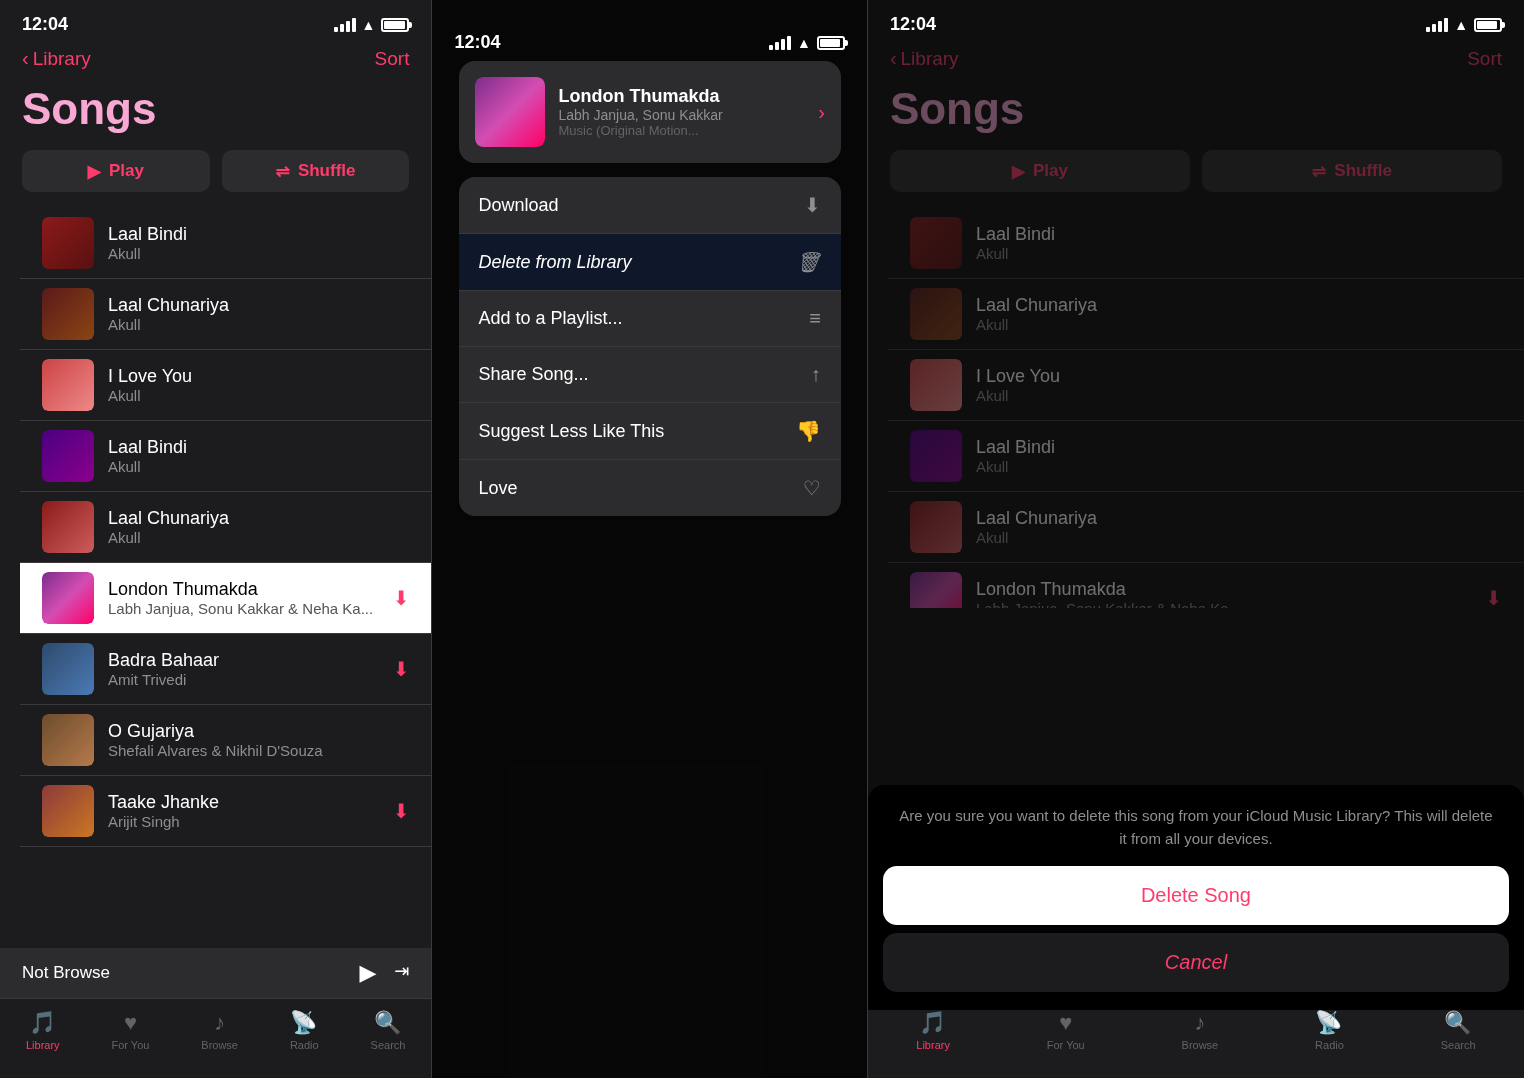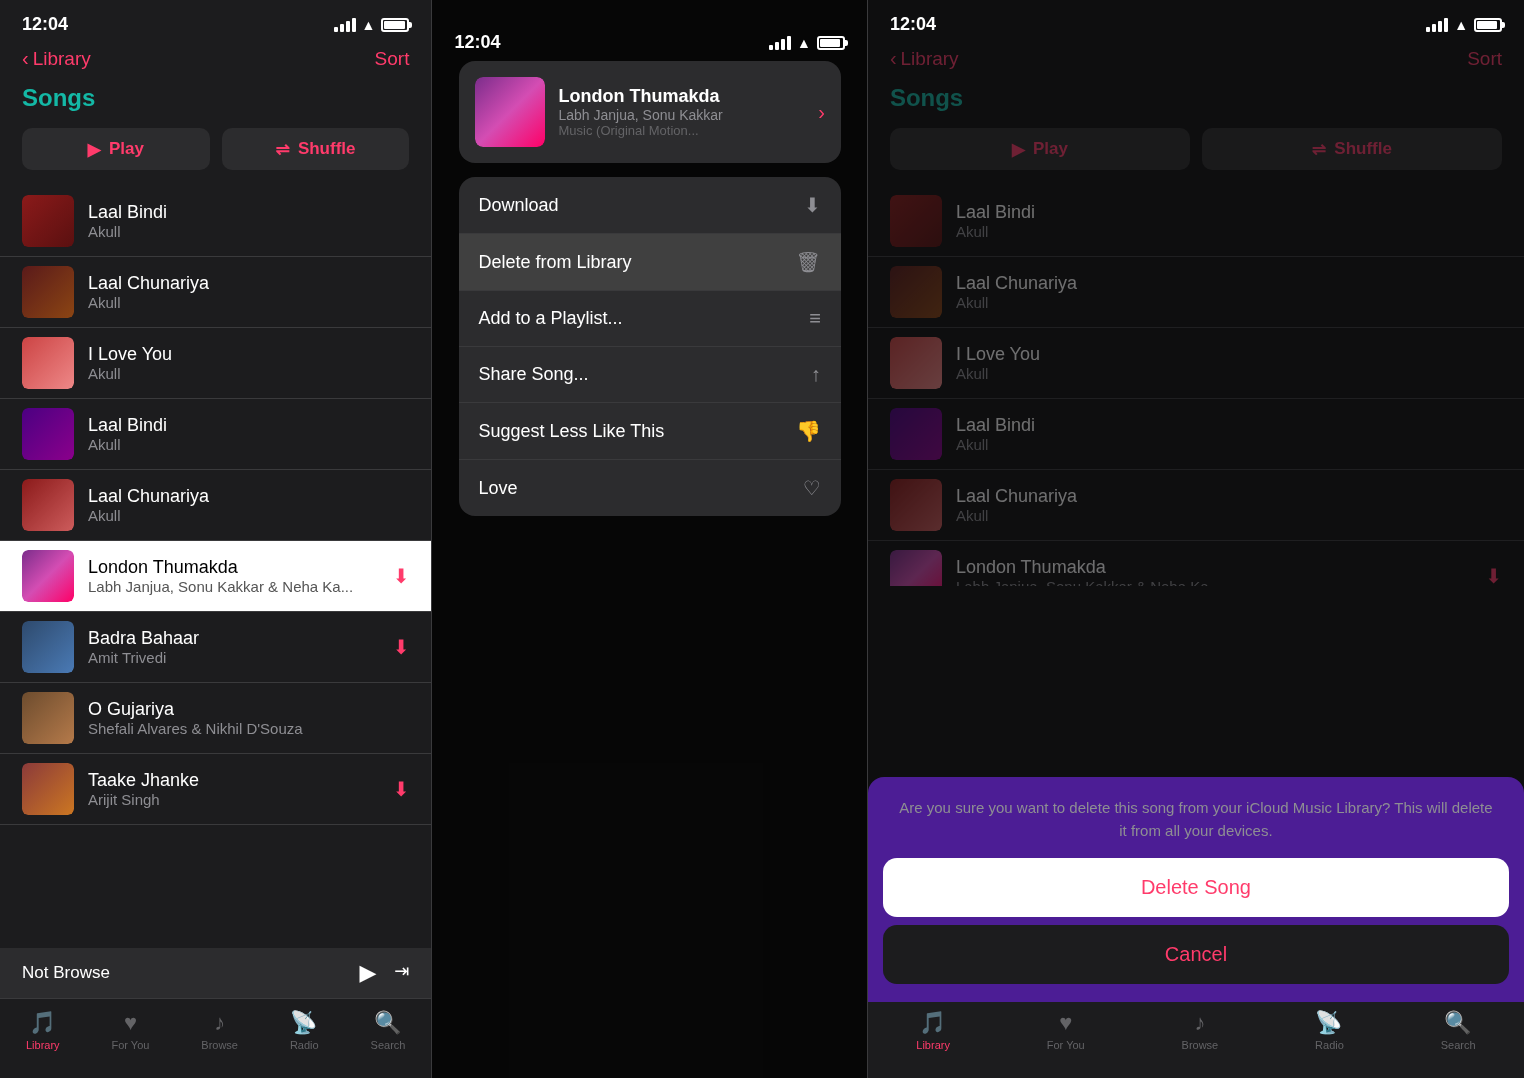--- a/index.html
+++ b/index.html
@@ -85,23 +85,23 @@
       display: flex;
       align-items: center;
       gap: 4px;
     }
     .nav-back .chevron { font-size: 20px; font-weight: 300; }
     .nav-title-right { color: #ff3b6b; font-size: 19px; font-weight: 400; }
     .nav-dimmed { opacity: 0.4; }
 
     
     .page-title {
-      font-size: 24px;
+      font-size: 44px;
       font-weight: 800;
-      color: #14b8a6;
+      color: #f9a8d4;
       padding: 6px 22px 12px;
     }
 
     
     .play-shuffle {
       display: flex;
       gap: 12px;
       padding: 4px 22px 16px;
     }
     .ps-btn {
@@ -120,20 +120,21 @@
     .ps-btn.shuffle { background: #2c2c2e; color: #ff3b6b; }
 
     
     .song-list { overflow-y: auto; }
     .song-item {
       display: flex;
       align-items: center;
       padding: 9px 22px;
       border-bottom: 0.5px solid #3a3a3c;
       position: relative;
+      margin-left: 20px;
     }
     .song-item.highlighted { background: #fff; }
     .song-item.highlighted .song-title { color: #000; }
     .song-item.highlighted .song-artist { color: #555; }
     .song-thumb {
       width: 52px; height: 52px;
       border-radius: 6px;
       margin-right: 14px;
       flex-shrink: 0;
       overflow: hidden;
@@ -265,43 +266,43 @@
     .ctx-item {
       display: flex;
       align-items: center;
       justify-content: space-between;
       padding: 16px 20px;
       border-bottom: 0.5px solid #3a3a3c;
       cursor: pointer;
       text-align: center;
     }
     .ctx-item:last-child { border-bottom: none; }
-    .ctx-item.highlighted-row { background: #404040; }
+    .ctx-item.highlighted-row { background: #0f172a; font-style: italic; }
     .ctx-label { font-size: 18px; color: #fff; font-weight: 400; }
     .ctx-icon { font-size: 20px; color: #8e8e93; }
 
     
     .panel3-overlay {
       position: absolute;
       top: 0; left: 0; right: 0; bottom: 0;
       background: rgba(0,0,0,0.5);
       z-index: 0;
     }
     .panel3-content {
       position: relative;
       z-index: 1;
       height: 100%;
     }
 
     
     .delete-confirm-area {
       position: absolute;
-      bottom: 76px;
+      bottom: 68px;
       left: 0; right: 0;
-      background: #4c1d95;
+      background: #000000;
       border-radius: 16px 16px 0 0;
       z-index: 10;
       padding: 0 0 10px;
     }
     .dca-message {
       font-size: 15px;
       color: #8e8e93;
       text-align: center;
       padding: 20px 30px 16px;
       line-height: 1.5;
@@ -311,21 +312,21 @@
       width: calc(100% - 30px);
       margin: 0 15px 8px;
       padding: 18px;
       border-radius: 14px;
       font-size: 20px;
       font-weight: 400;
       text-align: center;
       cursor: pointer;
     }
     .dca-btn.delete { background: #fff; color: #ff3b6b; }
-    .dca-btn.cancel { background: #1c1c1e; color: #ff3b6b; }
+    .dca-btn.cancel { background: #1c1c1e; color: #ff3b6b; font-style: italic; }
 
     
     .art-laal-bindi { background: linear-gradient(135deg, #8B1A1A 0%, #5a1010 100%); }
     .art-laal-chunariya { background: linear-gradient(135deg, #5a1a1a 0%, #8B4513 100%); }
     .art-i-love-you { background: linear-gradient(135deg, #c44 0%, #e88 100%); }
     .art-laal-bindi-2 { background: linear-gradient(135deg, #4B0082 0%, #8B008B 100%); }
     .art-laal-chunariya-2 { background: linear-gradient(135deg, #8B1A1A 0%, #cd5c5c 100%); }
     .art-london { background: linear-gradient(135deg, #7b2d8b 0%, #d44db3 50%, #f06 100%); }
     .art-badra { background: linear-gradient(135deg, #2e4a6d 0%, #4a7ab5 100%); }
     .art-o-guj { background: linear-gradient(135deg, #6d4c2e 0%, #b57a4a 100%); }

